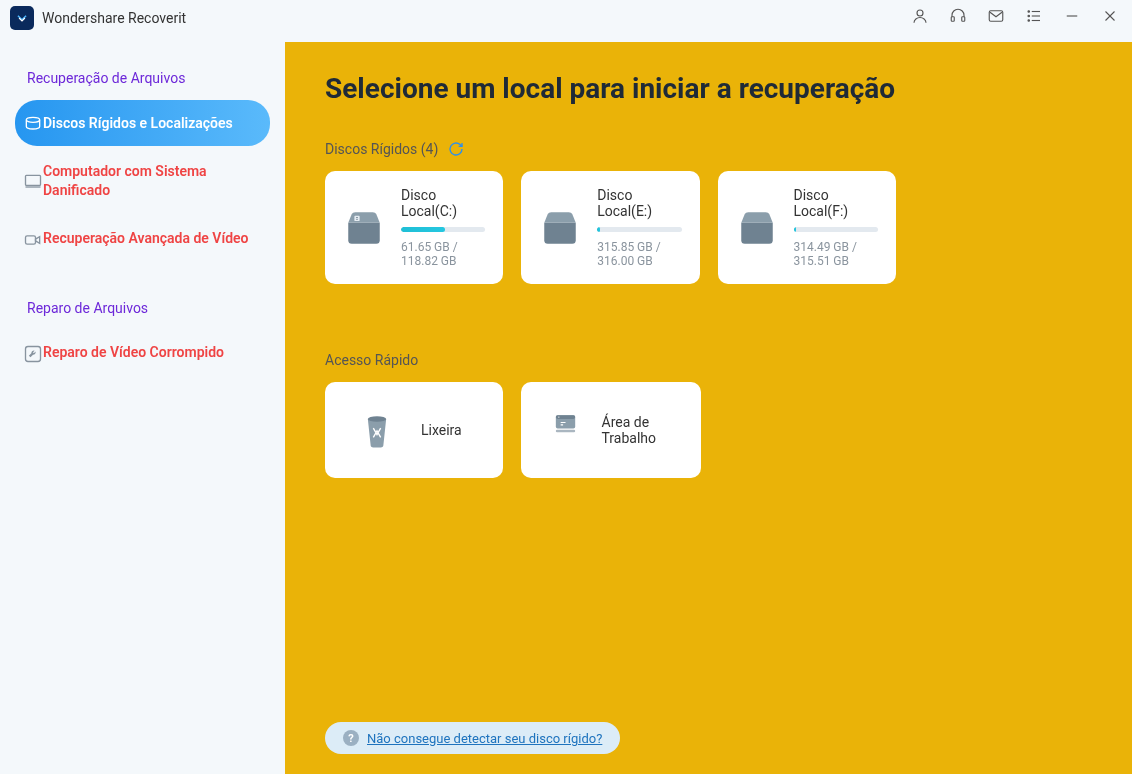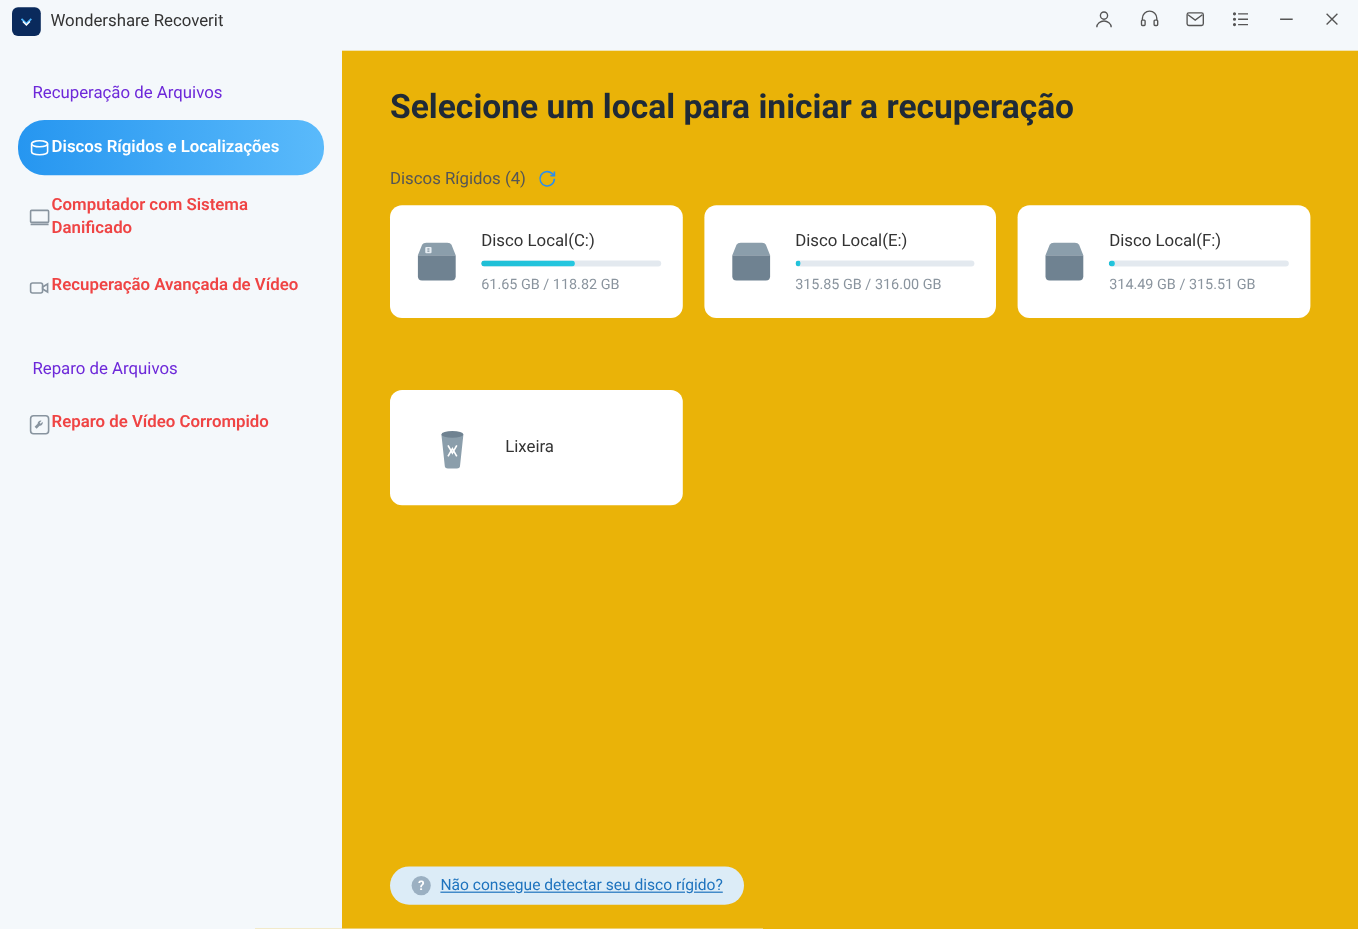--- a/index.html
+++ b/index.html
@@ -92,21 +92,21 @@
       gap: 10px;
       font-size: 14px;
       color: #555;
       margin-bottom: 14px;
       margin-top: 8px;
     }
     .refresh-icon { width: 16px; height: 16px; cursor: pointer; color: #2a8ff0; }
     .refresh-icon svg { width: 100%; height: 100%; }
     .cards {
       display: grid;
-      grid-template-columns: repeat(3, 1fr);
+      grid-template-columns: repeat(4, 1fr);
       gap: 18px;
       margin-bottom: 30px;
     }
     .card {
       background: #fff;
       border-radius: 10px;
       padding: 16px 18px;
       display: flex;
       align-items: center;
       gap: 16px;
@@ -338,33 +338,48 @@
                 <div class="bar-fill low"></div>
               </div>
             <div class="capacity">314.49 GB / 315.51 GB</div>
           </div>
         </div>
       </div>
 
 
       <div style="height:30px"></div>
 
+      <div class="section-header" style="margin-bottom:14px">
+        <span>Acesso Rápido</span>
+      </div>
 
       <div class="cards">
         <div class="quick-card">
           <div class="q-icon">
             <svg viewBox="0 0 48 48">
                 <path d="M14 12 L34 12 L31 40 Q31 43 28 43 L20 43 Q17 43 17 40 Z" fill="#8b9eab"></path>
                 <ellipse cx="24" cy="12" rx="10" ry="3" fill="#6f8291"></ellipse>
                 <path d="M20 22 L24 29 L28 22 M20 32 L24 25 L28 32" stroke="#fff" stroke-width="1.5" fill="none"></path>
               </svg>
           </div>
           <span class="q-label">Lixeira</span>
         </div>
 
+        <div class="quick-card">
+          <div class="q-icon">
+            <svg viewBox="0 0 48 48">
+                <rect x="8" y="12" width="32" height="22" rx="3" fill="#8b9eab"></rect>
+                <rect x="8" y="12" width="32" height="6" rx="3" fill="#6f8291"></rect>
+                <circle cx="13" cy="15" r="1" fill="#fff"></circle>
+                <path d="M16 24 L24 24 M16 28 L20 28" stroke="#fff" stroke-width="2"></path>
+                <rect x="8" y="36" width="32" height="4" rx="2" fill="#aab6c0"></rect>
+              </svg>
+          </div>
+          <span class="q-label">Área de Trabalho</span>
+        </div>
 
       </div>
 
       <div class="help-pill">
         <span class="q-circle">?</span>
         <a>Não consegue detectar seu disco rígido?</a>
       </div>
     </div>
   </div>
 </div>

